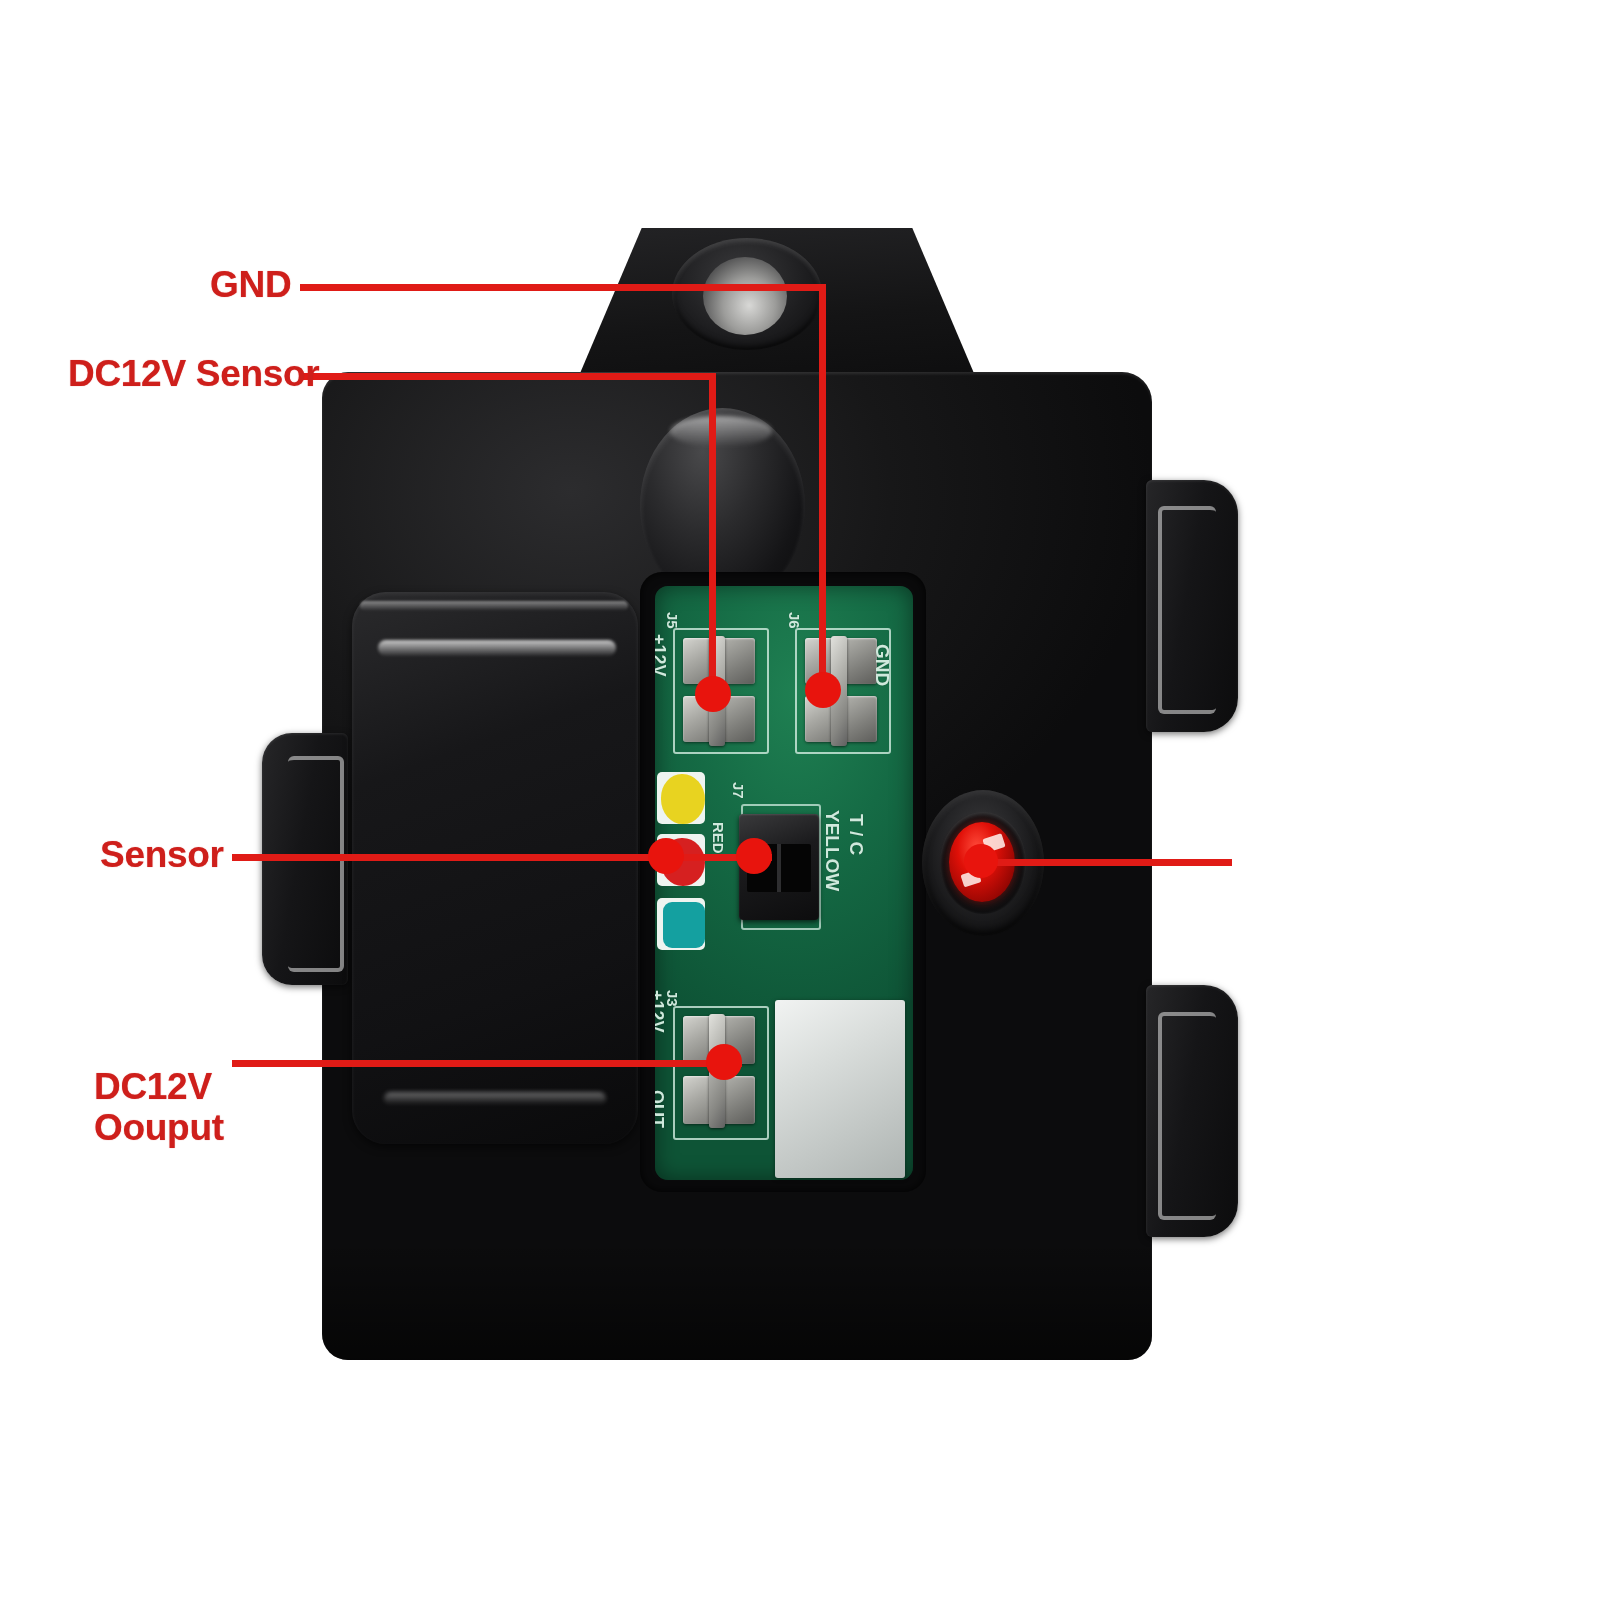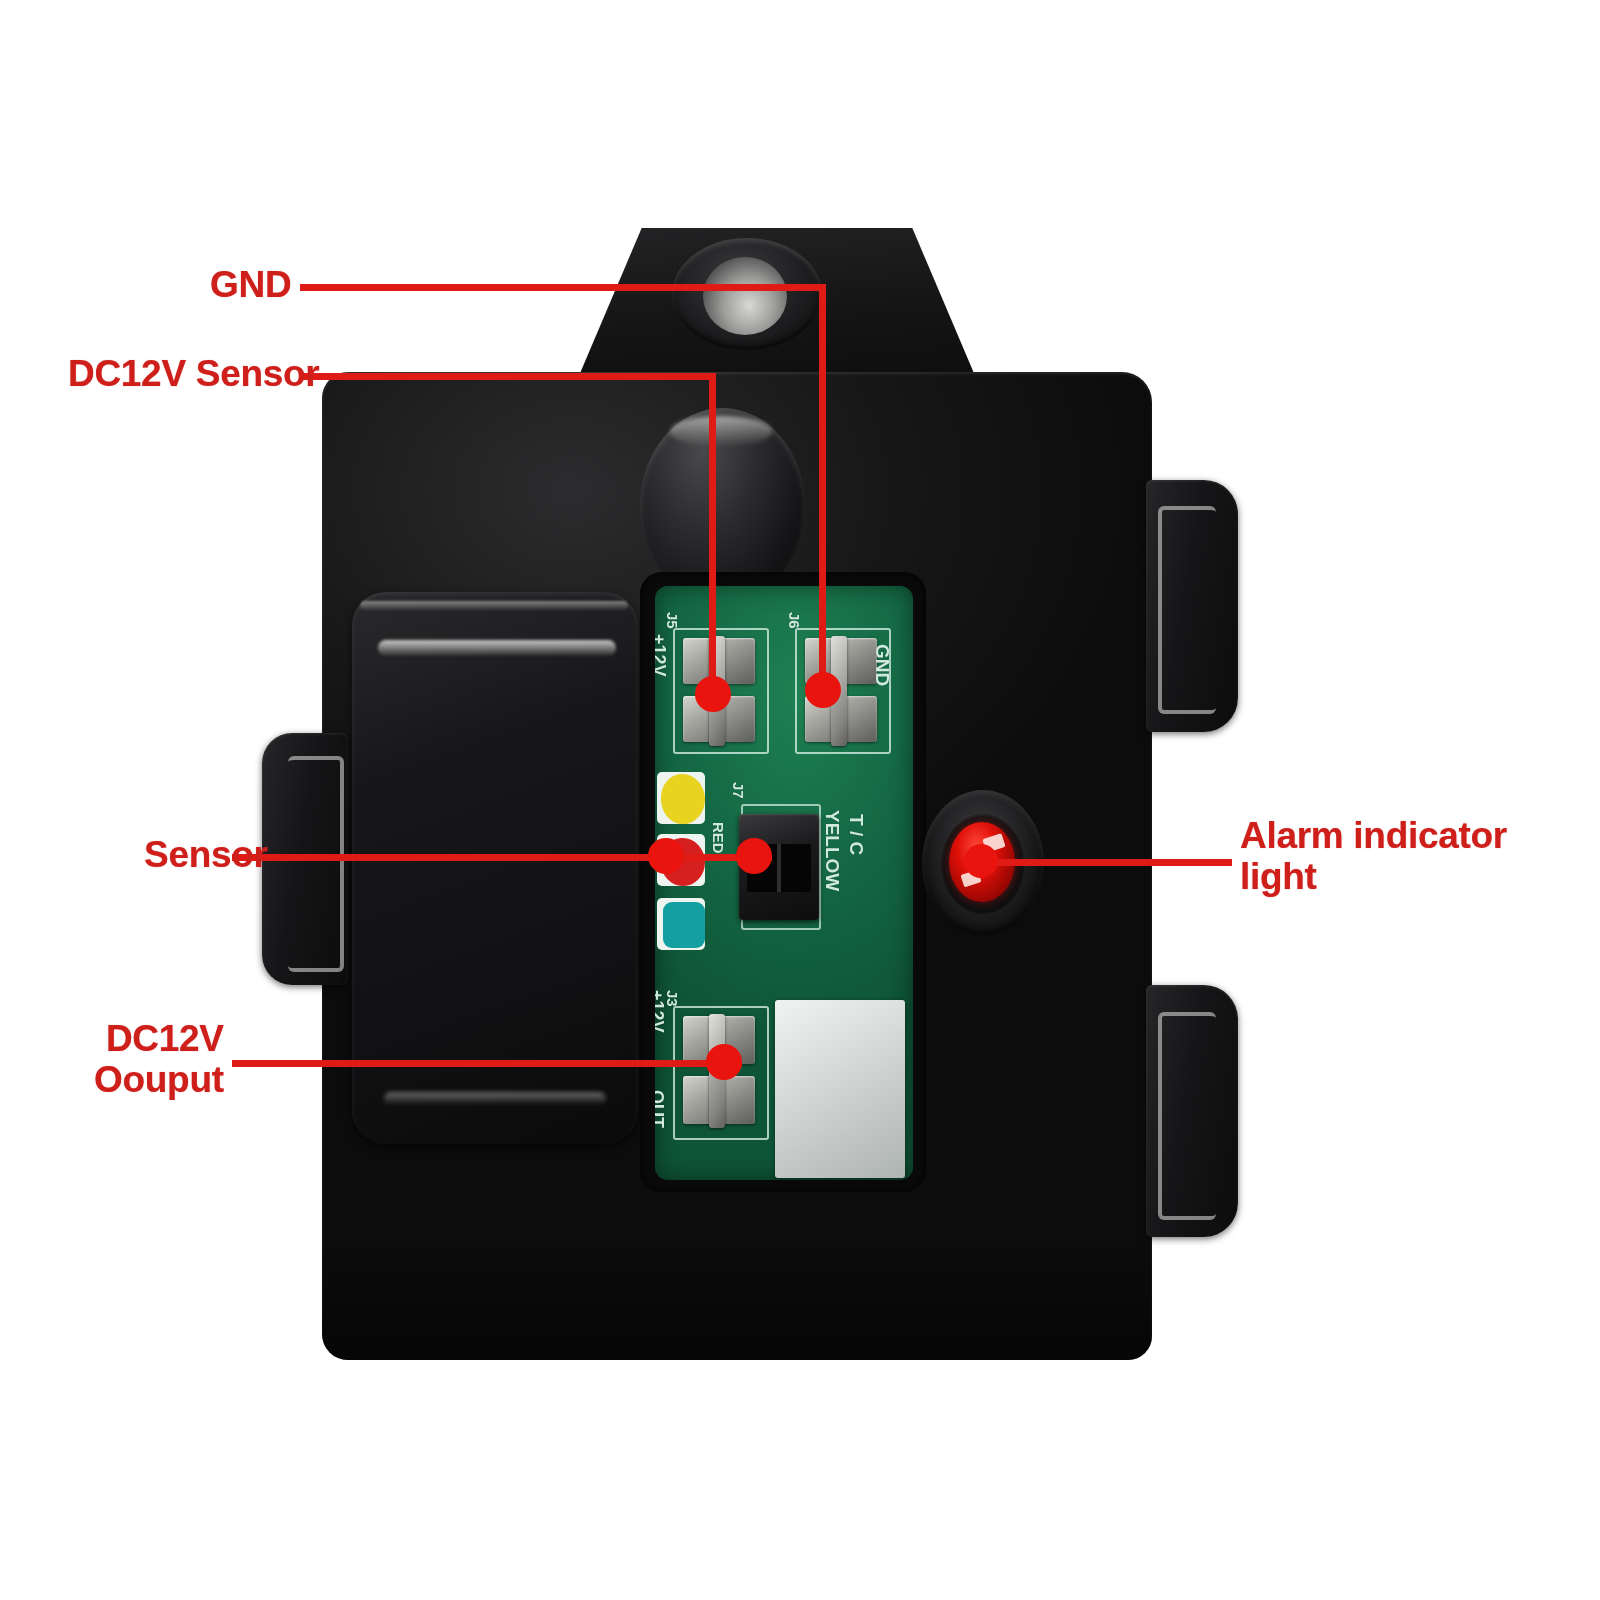--- a/index.html
+++ b/index.html
@@ -381,21 +381,19 @@
   <div class="lead h" style="left:232px; top:1060px; width:510px;"></div>
   <div class="dot" style="left:706px; top:1044px; width:36px; height:36px;"></div>
 
   <div class="lead h" style="left:982px; top:859px; width:250px;"></div>
   <div class="dot" style="left:964px; top:844px; width:34px; height:34px;"></div>
 
   <div class="callout" style="left:210px; top:264px;">GND</div>
 
   <div class="callout" style="left:68px; top:353px;">DC12V Sensor</div>
 
-  <div class="callout" style="left:100px; top:834px;margin-left:44px;">Sensor</div>
-
-  <div class="callout" style="left:94px; top:1018px;text-align:right;">DC12V
+  <div class="callout" style="left:100px; top:834px;">Sensor</div>
+
+  <div class="callout" style="left:94px; top:1066px;">DC12V
 Oouput</div>
 
-  <div class="callout" style="left:1240px; top:815px;">Alarm indicator
-light</div>
 
 </div>
 
 </body></html>

